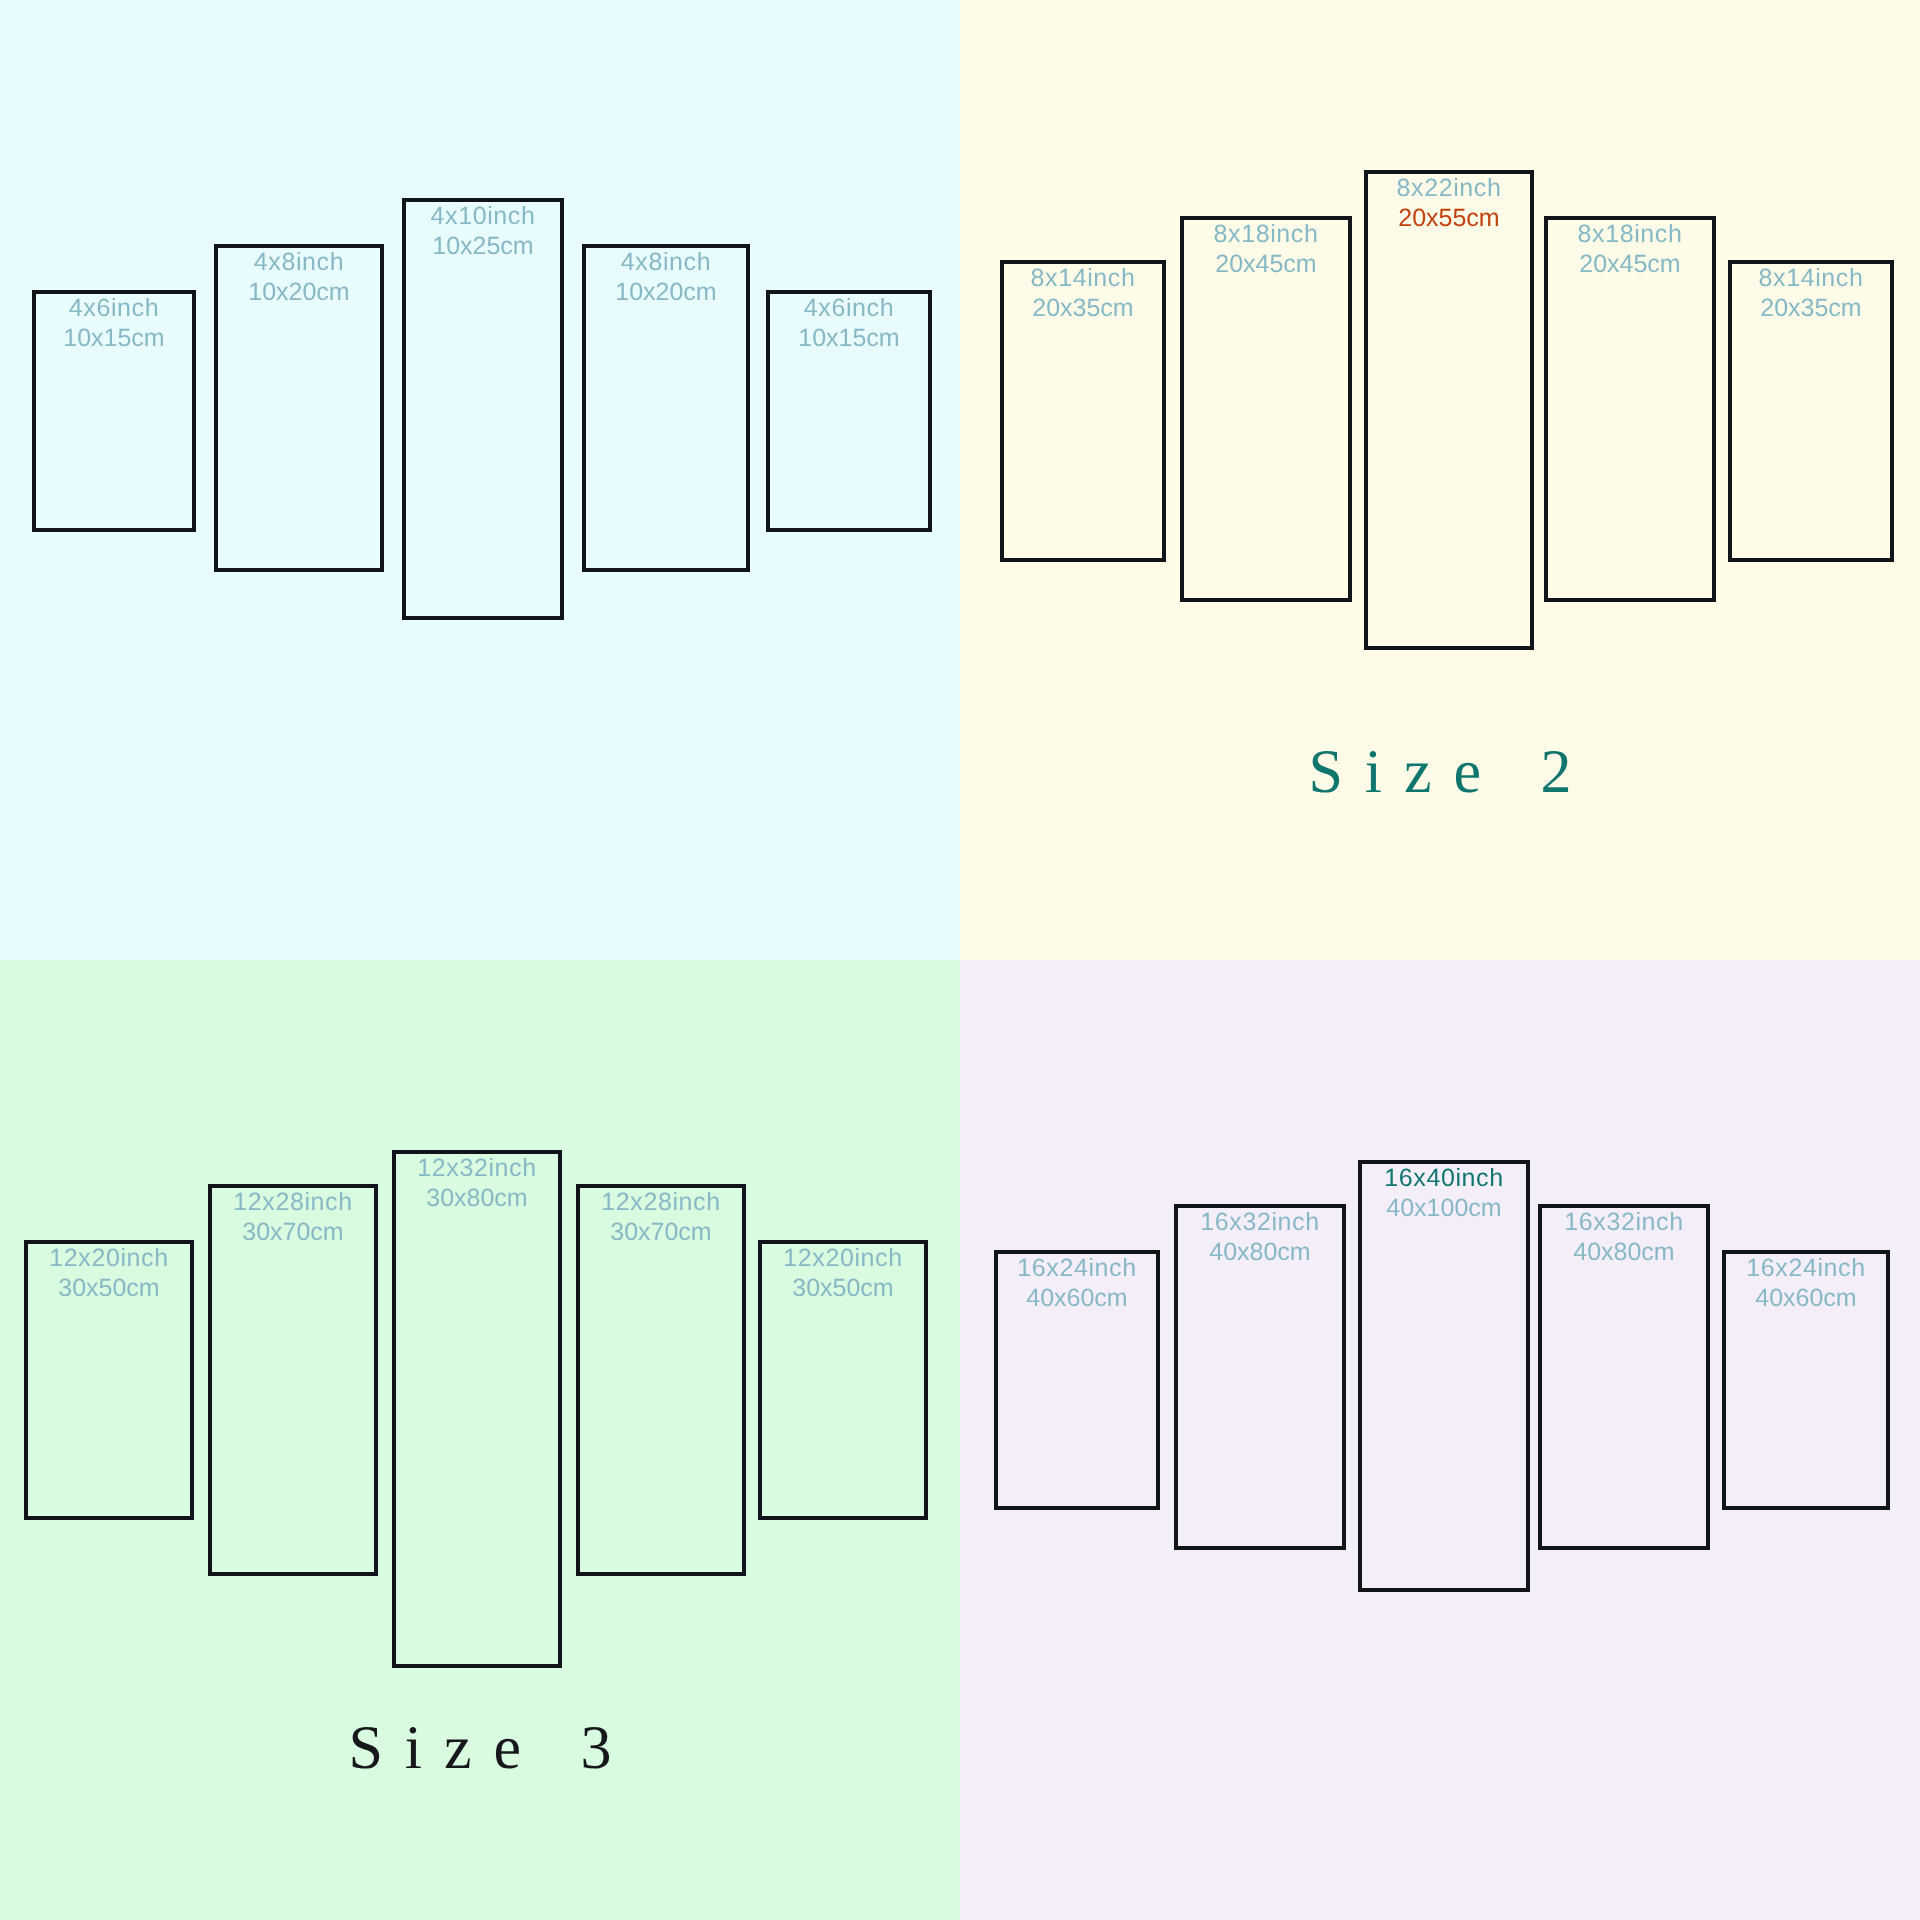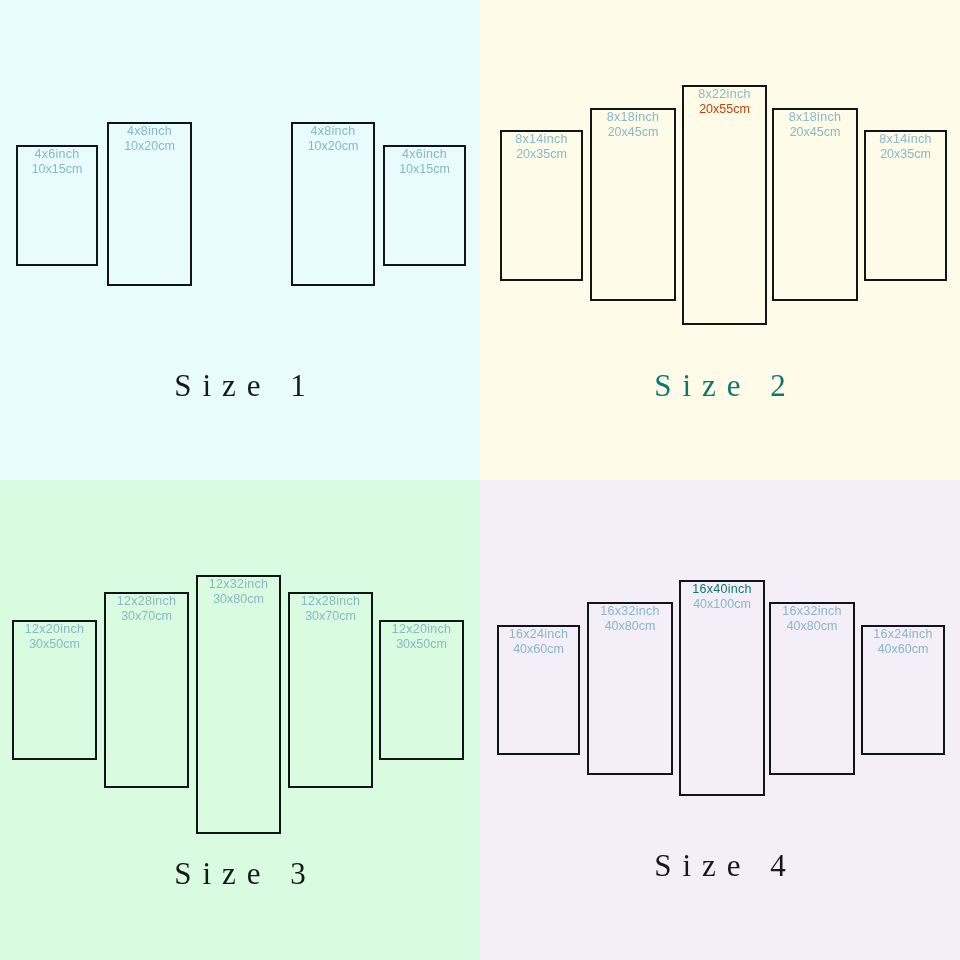--- a/index.html
+++ b/index.html
@@ -80,30 +80,33 @@
     <div class="quadrant q-top" style="background: rgb(233, 252, 253);">
       <div class="panel-cluster">
         <div class="panel" style="left: 16px; top: 145px; width: 82px; height: 121px; border-color: rgb(17, 20, 24);">
           <div class="panel-label inch" style="color: rgb(134, 184, 198);">4x6inch</div>
           <div class="panel-label cm" style="color: rgb(134, 184, 198);">10x15cm</div>
         </div>
         <div class="panel" style="left: 107px; top: 122px; width: 85px; height: 164px; border-color: rgb(17, 20, 24);">
           <div class="panel-label inch" style="color: rgb(134, 184, 198);">4x8inch</div>
           <div class="panel-label cm" style="color: rgb(134, 184, 198);">10x20cm</div>
         </div>
+        <div class="panel" style="left: 201px; top: 99px; width: 81px; height: 211px; border-color: rgb(17, 20, 24);">
+          <div class="panel-label inch" style="color: rgb(134, 184, 198);">4x10inch</div>
+          <div class="panel-label cm" style="color: rgb(134, 184, 198);">10x25cm</div>
+        </div>
         <div class="panel" style="left: 291px; top: 122px; width: 84px; height: 164px; border-color: rgb(17, 20, 24);">
           <div class="panel-label inch" style="color: rgb(134, 184, 198);">4x8inch</div>
           <div class="panel-label cm" style="color: rgb(134, 184, 198);">10x20cm</div>
         </div>
         <div class="panel" style="left: 383px; top: 145px; width: 83px; height: 121px; border-color: rgb(17, 20, 24);">
           <div class="panel-label inch" style="color: rgb(134, 184, 198);">4x6inch</div>
           <div class="panel-label cm" style="color: rgb(134, 184, 198);">10x15cm</div>
         </div>
       </div>
-      <div class="size-caption" style="top: 368px; color: rgb(22, 24, 28);">Size 1</div>
     </div>
     <div class="quadrant q-top" style="background: rgb(254, 252, 232);">
       <div class="panel-cluster">
         <div class="panel" style="left: 20px; top: 130px; width: 83px; height: 151px; border-color: rgb(17, 20, 24);">
           <div class="panel-label inch" style="color: rgb(134, 184, 198);">8x14inch</div>
           <div class="panel-label cm" style="color: rgb(134, 184, 198);">20x35cm</div>
         </div>
         <div class="panel" style="left: 110px; top: 108px; width: 86px; height: 193px; border-color: rgb(17, 20, 24);">
           <div class="panel-label inch" style="color: rgb(134, 184, 198);">8x18inch</div>
           <div class="panel-label cm" style="color: rgb(134, 184, 198);">20x45cm</div>
@@ -164,15 +167,14 @@
         </div>
         <div class="panel" style="left: 289px; top: 122px; width: 86px; height: 173px; border-color: rgb(17, 20, 24);">
           <div class="panel-label inch" style="color: rgb(134, 184, 198);">16x32inch</div>
           <div class="panel-label cm" style="color: rgb(134, 184, 198);">40x80cm</div>
         </div>
         <div class="panel" style="left: 381px; top: 145px; width: 84px; height: 130px; border-color: rgb(17, 20, 24);">
           <div class="panel-label inch" style="color: rgb(134, 184, 198);">16x24inch</div>
           <div class="panel-label cm" style="color: rgb(134, 184, 198);">40x60cm</div>
         </div>
       </div>
-      <div class="size-caption" style="top: 368px; color: rgb(22, 24, 28);">Size 4</div>
     </div>
   </div>
 
 </body></html>

